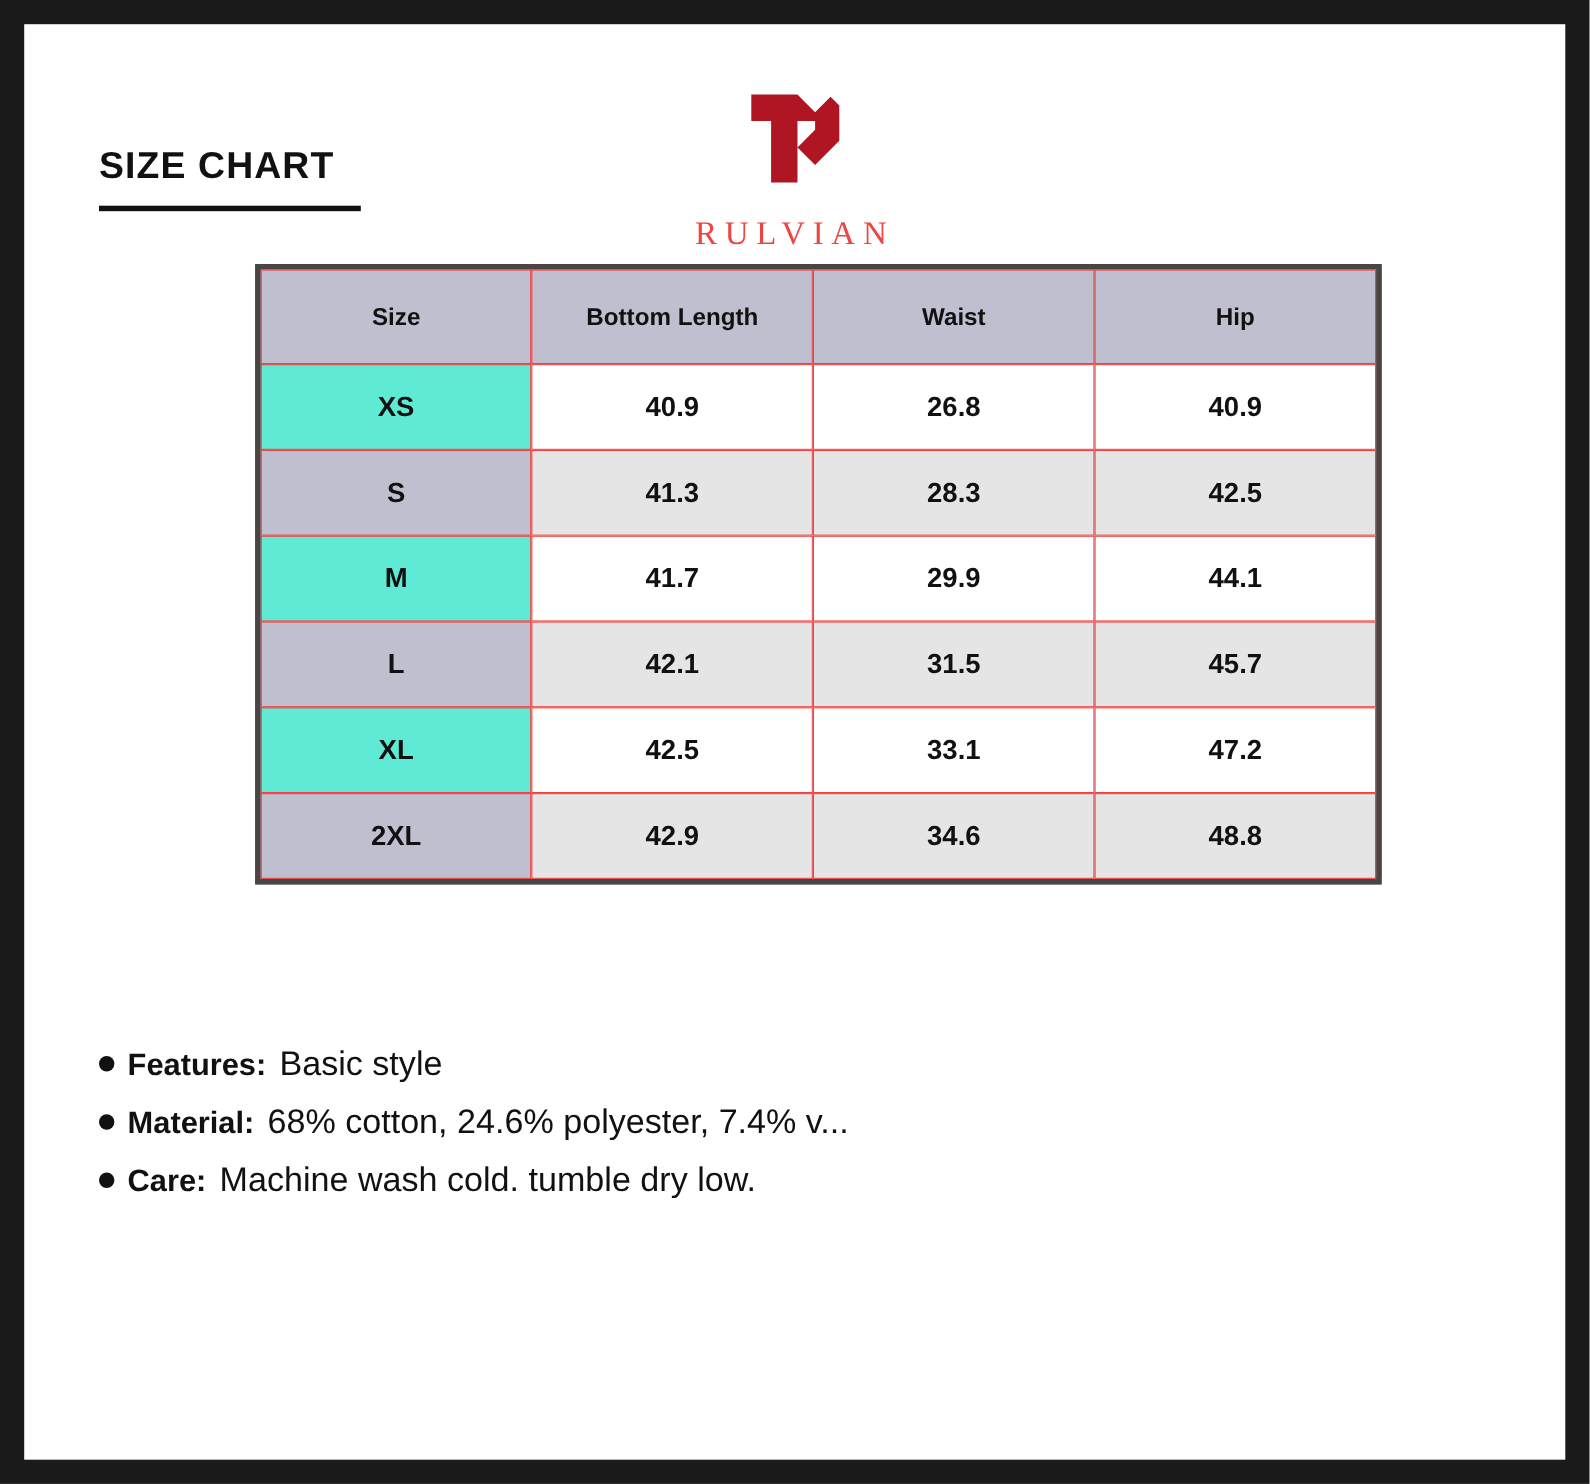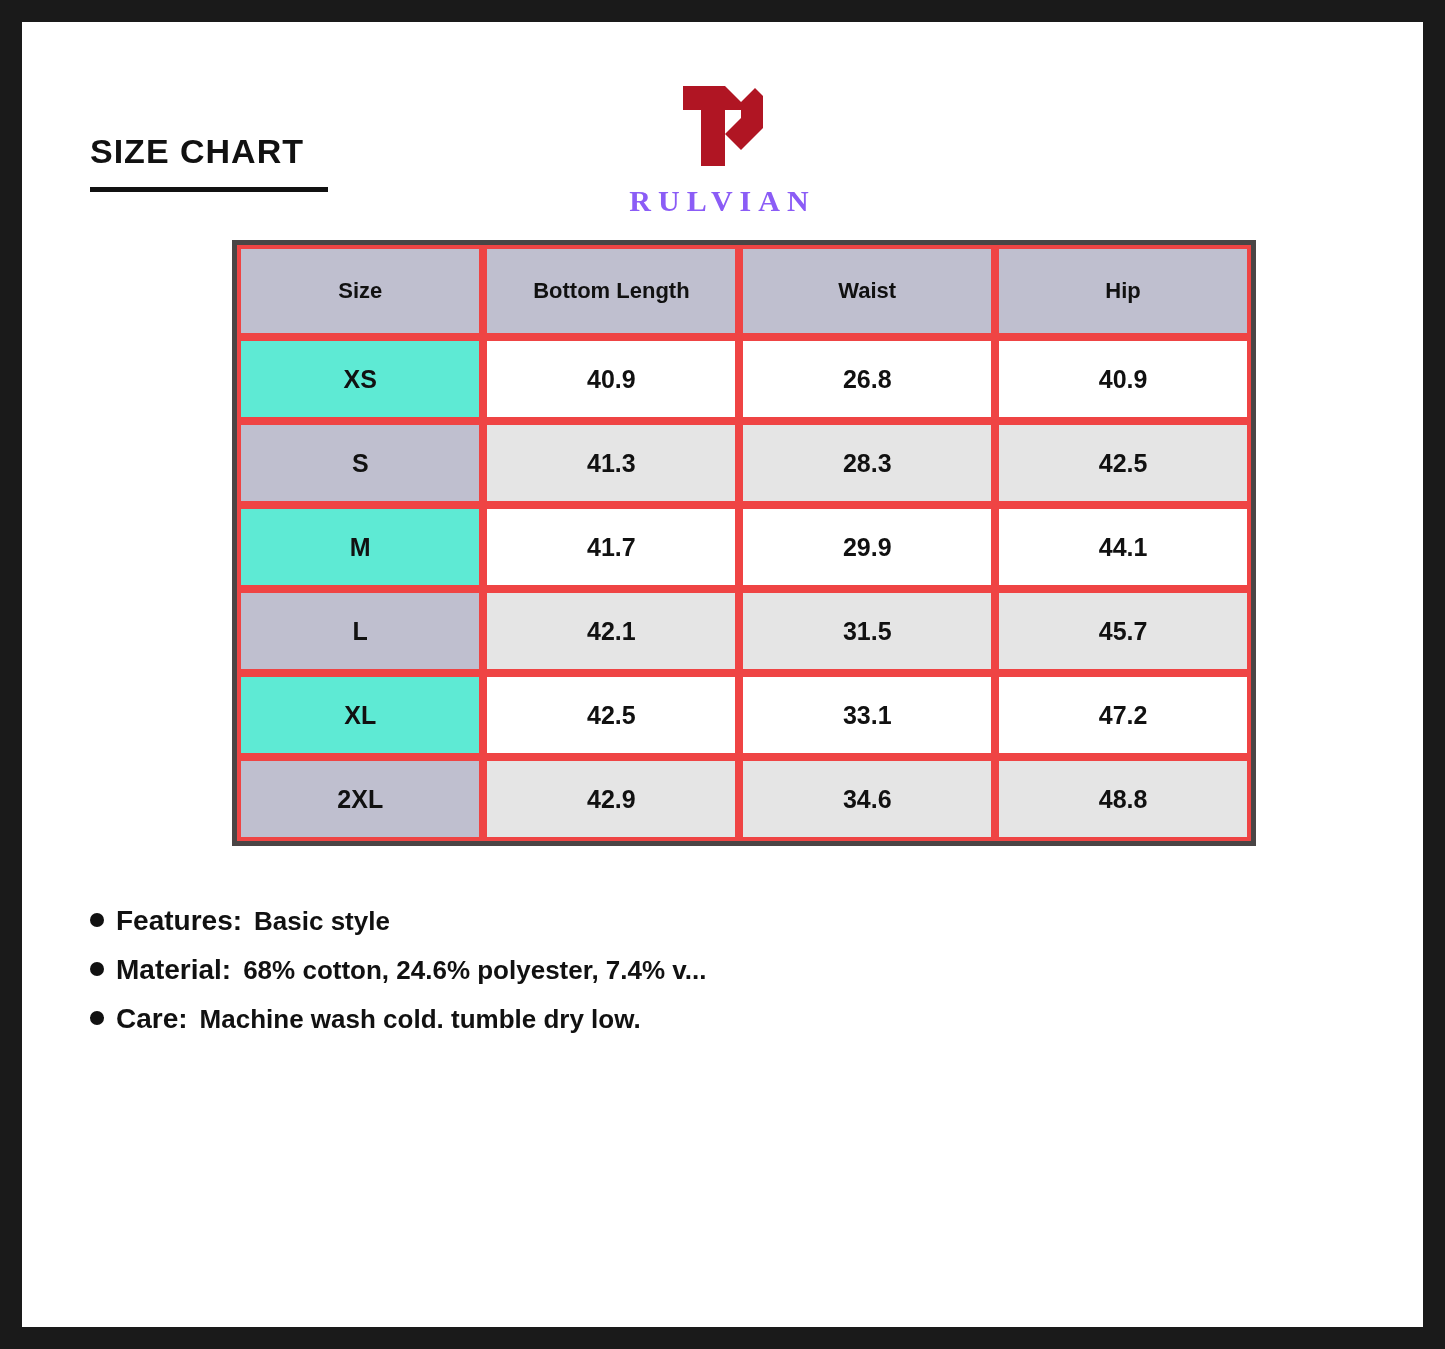--- a/index.html
+++ b/index.html
@@ -55,44 +55,44 @@
     left: 0;
     right: 0;
     top: 32px;
     text-align: center;
   }
   .brand-mark {
     display: block;
     margin: 0 auto;
   }
   .brand-name {
-    margin-top: 8px;
+    margin-top: 20px;
     font-size: 30px;
-    font-weight: bold;
+    font-weight: normal;
     letter-spacing: 7px;
-    color: #8b5cf6;
+    color: #ef4444;
     font-family: "Liberation Serif", serif;
   }
 
   
   .table-wrap {
     position: absolute;
     left: 188px;
     top: 196px;
     width: 1024px;
   }
   table.size-table {
     border-collapse: separate;
     border-spacing: 0;
     width: 1024px;
     background: #4a4545;
     border: 5px solid #4a4545;
   }
   table.size-table td, table.size-table th {
-    border: 4px solid #ef4444;
+    border: 1px solid #ef4444;
     text-align: center;
     font-weight: bold;
     color: #111111;
     background: #ffffff;
     height: 74px;
     font-size: 25px;
   }
   table.size-table thead th {
     background: #bfbfcf;
     font-size: 22px;
@@ -109,21 +109,21 @@
     background: #bfbfcf;
   }
   table.size-table tbody td {
     width: 208px;
   }
 
   
   .specs {
     position: absolute;
     left: 46px;
-    top: 861px;
+    top: 905px;
     width: 1200px;
     text-align: right;
   }
   .spec-row {
     display: flex;
     align-items: baseline;
     margin-bottom: 17px;
   }
   .bullet {
     width: 14px;
@@ -135,22 +135,22 @@
     position: relative;
     top: -3px;
   }
   .spec-label {
     font-size: 28px;
     font-weight: bold;
     color: #111111;
     white-space: nowrap;
   }
   .spec-value {
-    font-size: 26px;
-    font-weight: bold;
+    font-size: 31px;
+    font-weight: normal;
     color: #111111;
     margin-left: 12px;
     white-space: nowrap;
   }
 </style>
 </head>
 <body>
 
 <div class="page">
   <div class="inner">

